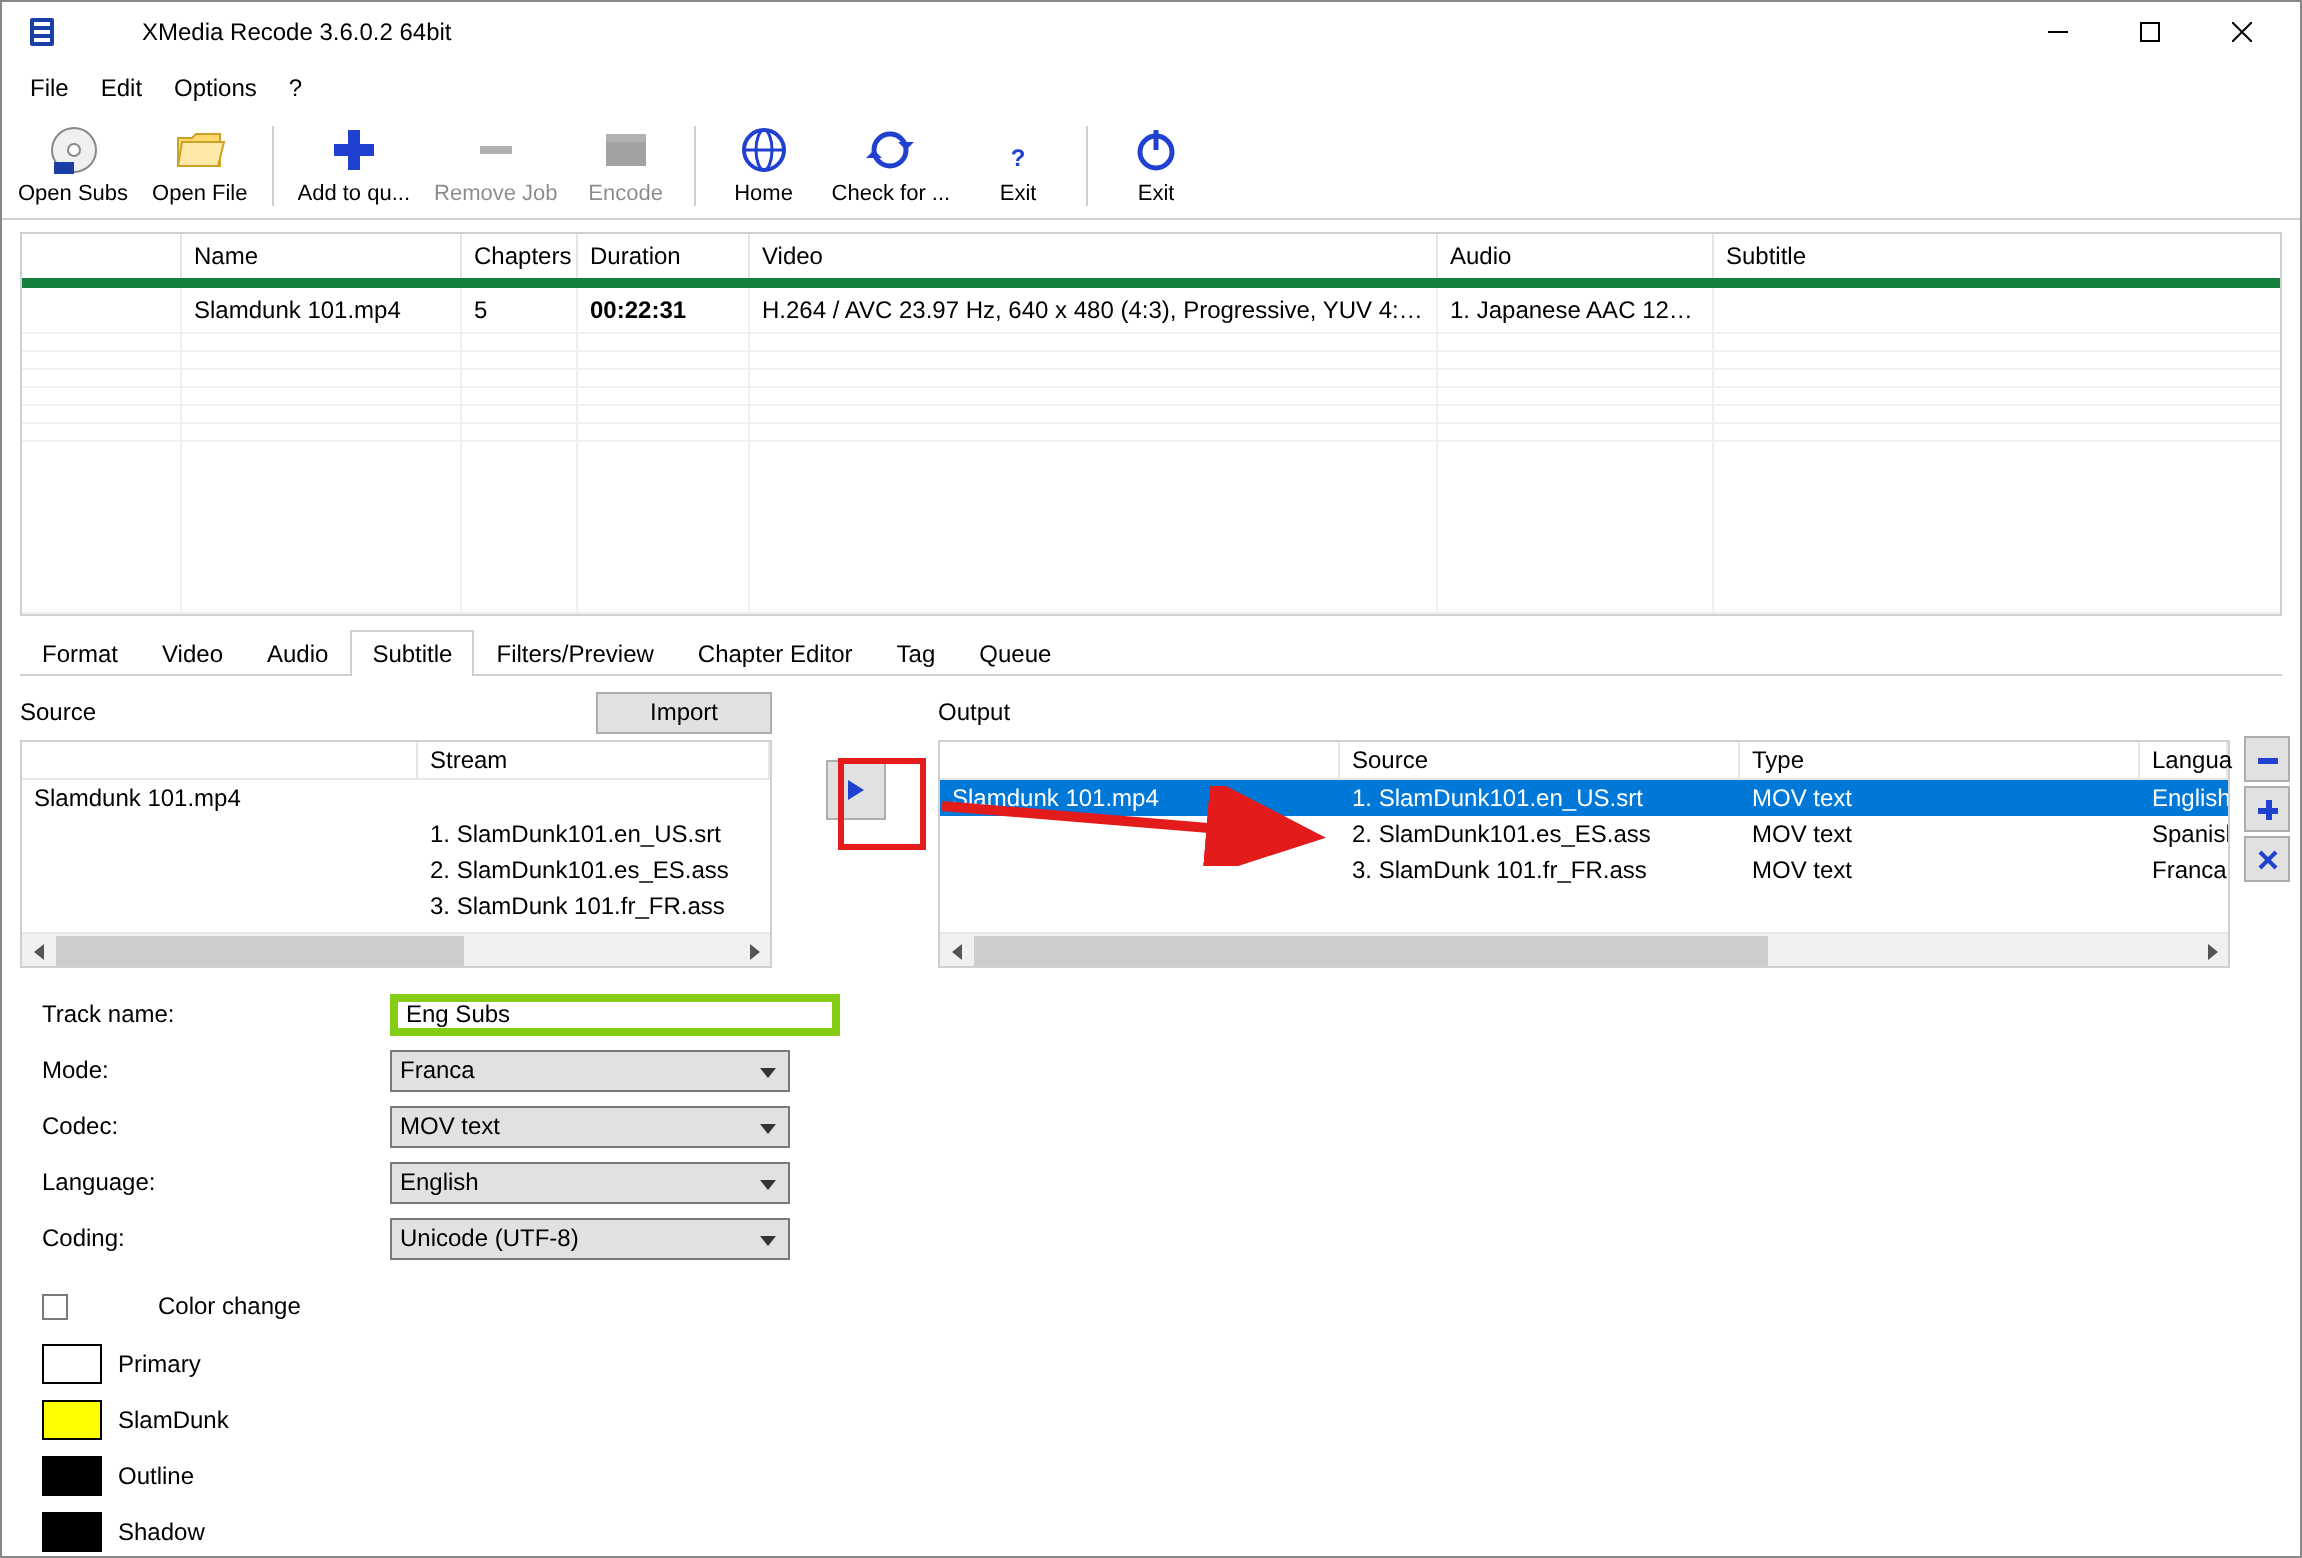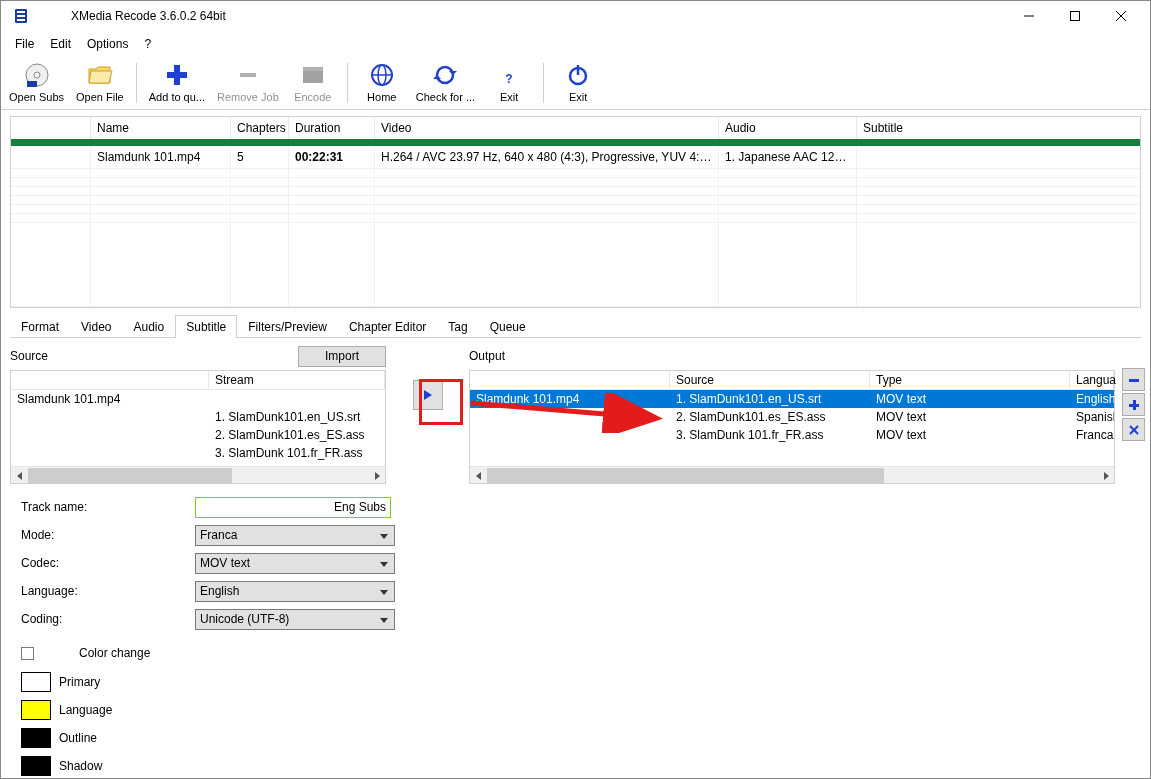--- a/index.html
+++ b/index.html
@@ -21,21 +21,21 @@
 .toolbar { display: flex; align-items: stretch; padding: 2px 2px; border-bottom: 1px solid #d0d0d0; }
 .tool-btn { display: flex; flex-direction: column; align-items: center; justify-content: center; padding: 2px 6px 4px; min-width: 56px; cursor: default; }
 .tool-btn.disabled { opacity: 0.45; }
 .tool-btn .ticon { width: 28px; height: 28px; display:flex; align-items:center; justify-content:center; }
 .tool-btn .tlabel { font-size: 11px; margin-top: 2px; white-space: nowrap; max-width: 70px; overflow:hidden; text-overflow:ellipsis;}
 .tool-sep { width: 1px; background: #d0d0d0; margin: 4px 6px; }
 
 
 .file-panel { margin: 6px 9px 6px 9px; border: 1px solid #d0d0d0; height: 192px; display: flex; flex-direction: column; }
 .ft-header, .ft-row { display: flex; }
-.ft-header { background: #fff; border-bottom: 7px solid #15803d; }
+.ft-header { background: #fff; border-bottom: 5px solid #15803d; }
 .ft-header .cell { padding: 4px 6px; border-right: 1px solid #e6e6e6; font-weight: normal; }
 .ft-row .cell { padding: 4px 6px; border-right: 1px solid #f0f0f0; white-space: nowrap; overflow: hidden; text-overflow: ellipsis; }
 .ft-row { border-bottom: 1px solid #f0f0f0; }
 .ft-body { flex:1; display:flex; flex-direction:column; }
 .ft-body .ft-row.empty { flex:1; }
 .col-handle { width: 80px; }
 .col-name { width: 140px; }
 .col-chap { width: 58px; }
 .col-dur { width: 86px; font-weight: bold; }
 .col-video { width: 344px; }
@@ -80,21 +80,21 @@
 
 .transfer-btn { width: 30px; height: 30px; border: 1px solid #adadad; background: #e1e1e1; display:flex; align-items:center; justify-content:center; cursor:default; }
 
 .out-side-btns { position: absolute; right: -4px; top: 24px; display:flex; flex-direction:column; gap:2px; }
 .side-btn { width:23px; height:23px; border:1px solid #adadad; background:#e1e1e1; display:flex; align-items:center; justify-content:center; cursor:default; }
 
 
 .form-area { padding: 6px 20px; display:flex; flex-direction:column; gap:6px; }
 .form-row { display:flex; align-items:center; height:22px;gap:39px; }
 .form-row .flabel { width: 135px; }
-.text-input { width: 196px; height: 21px; border:1px solid #84cc16; padding: 0 4px; text-align: right; }
+.text-input { width: 225px; height: 21px; border:4px solid #84cc16; padding: 0 4px; }
 .select-input { width: 200px; height: 21px; border:1px solid #7a7a7a; background:#e1e1e1; display:flex; align-items:center; padding:0 4px; position:relative; }
 .select-input::after { content:""; position:absolute; right:6px; top:8px; border-left:4px solid transparent; border-right:4px solid transparent; border-top:5px solid #333; }
 .checkbox { width:13px; height:13px; border:1px solid #7a7a7a; margin-right:6px; display:inline-block; vertical-align:middle; }
 
 .color-swatch-row { display:flex; align-items:center; margin-top:2px; }
 .color-swatch { width: 30px; height: 20px; border:1px solid #000; margin-right:8px; }
 
 .red-highlight { position:absolute; border:3px solid #e41b1b; pointer-events:none; }
 .red-arrow { position:absolute; pointer-events:none; }
 
@@ -482,21 +482,21 @@
   <div class="form-row" style="margin-top:6px;">
     <span class="checkbox"></span>
     <span>Color change</span>
   </div>
   <div class="color-swatch-row">
     <span class="color-swatch" style="background:#ffffff"></span>
     <span>Primary</span>
   </div>
   <div class="color-swatch-row">
     <span class="color-swatch" style="background:#ffff00"></span>
-    <span>Language</span>
+    <span>SlamDunk</span>
   </div>
   <div class="color-swatch-row">
     <span class="color-swatch" style="background:#000000"></span>
     <span>Outline</span>
   </div>
   <div class="color-swatch-row">
     <span class="color-swatch" style="background:#000000"></span>
     <span>Shadow</span>
   </div>
 </div>

